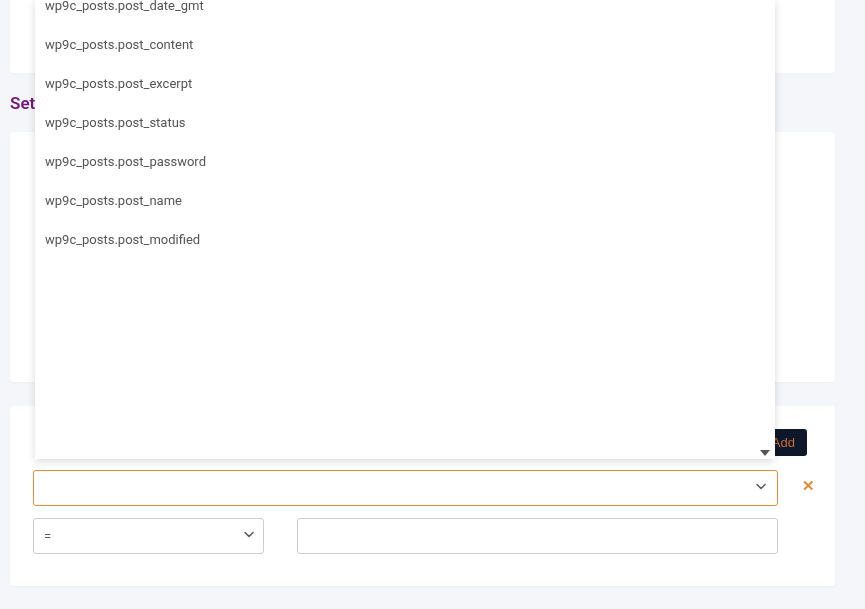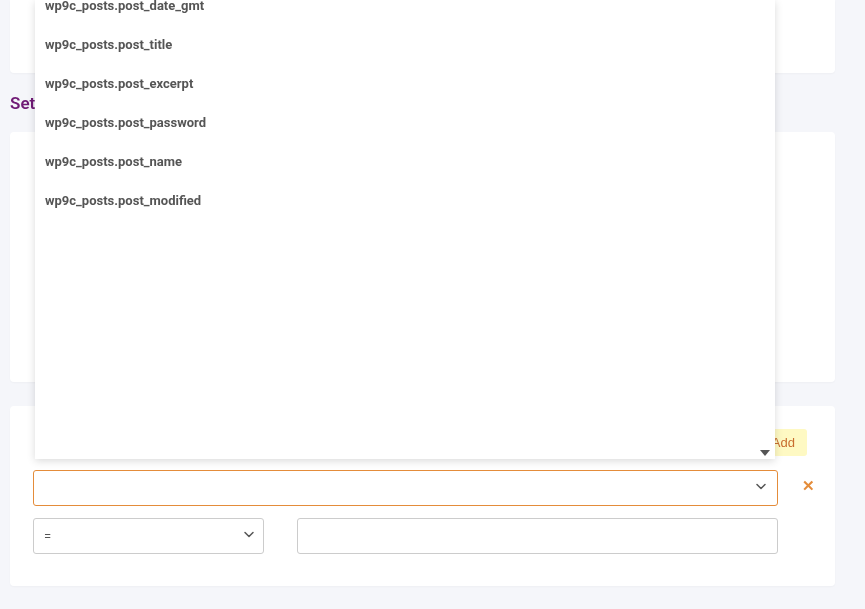--- a/index.html
+++ b/index.html
@@ -49,21 +49,21 @@
       height: 180px;
       background: #fff;
       border-radius: 4px;
       box-shadow: 0 1px 2px rgba(0,0,0,0.03);
       padding: 22px;
     }
     .add-btn {
       position: absolute;
       top: 429px;
       right: 58px;
-      background: #fef9c3;
+      background: #0f172a;
       color: #c86d2f;
       border: none;
       padding: 6px 12px;
       font-size: 13px;
       border-radius: 3px;
       cursor: pointer;
     }
     .dropdown-overlay {
       position: absolute;
       top: 0;
@@ -71,21 +71,20 @@
       width: 740px;
       height: 459px;
       background: #fff;
       box-shadow: 0 2px 8px rgba(0,0,0,0.15);
       overflow: hidden;
       z-index: 100;
     }
     .dropdown-inner {
       height: 459px;
       overflow-y: scroll;
-      font-weight: bold;
     }
     .dropdown-inner::-webkit-scrollbar {
       width: 16px;
     }
     .dropdown-inner::-webkit-scrollbar-track {
       background: #f1f1f1;
     }
     .dropdown-inner::-webkit-scrollbar-thumb {
       background: #bfbfbf;
     }
@@ -220,22 +219,23 @@
         </svg>
     </span>
   </div>
   <input class="input-value" type="text" value="" style="">
 </div>
 
 <div class="dropdown-overlay">
   <div class="dropdown-inner">
     <div class="spacer-above"></div>
     <div class="dropdown-item" style="margin-top:-14px;">wp9c_posts.post_date_gmt</div>
-    <div class="dropdown-item">wp9c_posts.post_title</div>
+    <div class="dropdown-item">wp9c_posts.post_content</div>
     <div class="dropdown-item">wp9c_posts.post_excerpt</div>
+    <div class="dropdown-item">wp9c_posts.post_status</div>
     <div class="dropdown-item">wp9c_posts.post_password</div>
     <div class="dropdown-item">wp9c_posts.post_name</div>
     <div class="dropdown-item">wp9c_posts.post_modified</div>
     <div class="extra-after"></div>
   </div>
 </div>
 
 <span class="dropdown-chevron">
   <svg width="10" height="10" viewBox="0 0 10 10">
       <path d="M0 2 L5 8 L10 2 Z" fill="#555"></path>

